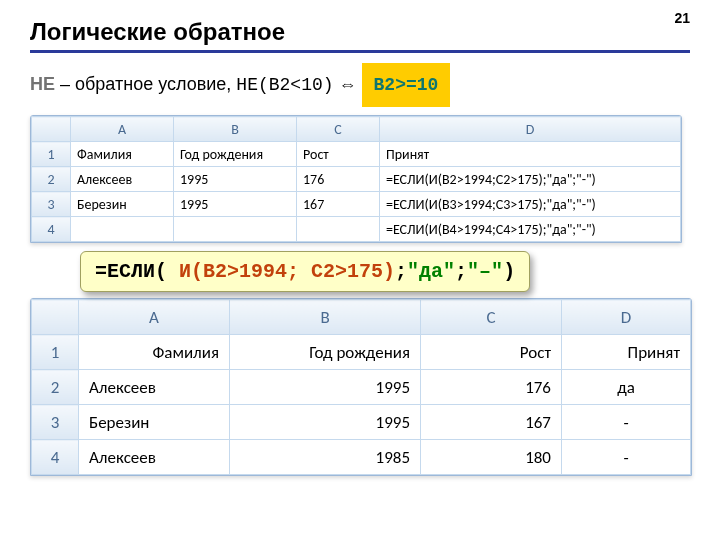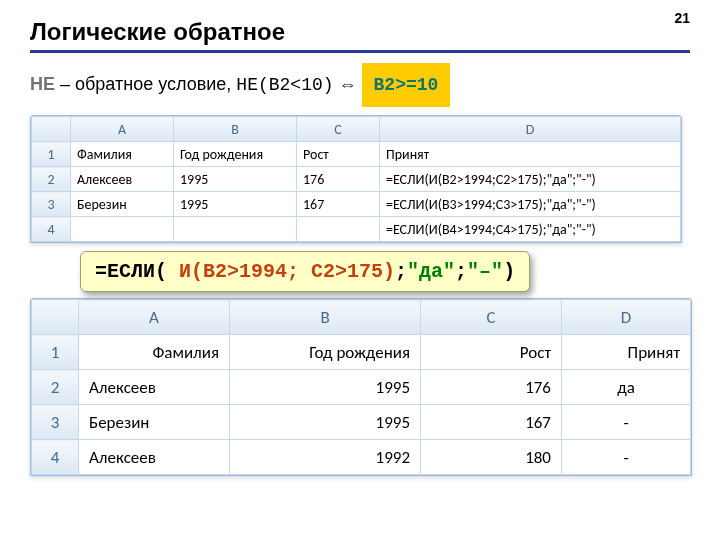--- a/index.html
+++ b/index.html
@@ -201,20 +201,20 @@
       <tr>
         <td class="rowhdr">3</td>
         <td>Березин</td>
         <td class="ralign">1995</td>
         <td class="ralign">167</td>
         <td class="calign">-</td>
       </tr>
       <tr>
         <td class="rowhdr">4</td>
         <td>Алексеев</td>
-        <td class="ralign">1992</td>
+        <td class="ralign">1985</td>
         <td class="ralign">180</td>
         <td class="calign">-</td>
       </tr>
     </tbody>
       </table>
   </div>
 </div>
 
 </body></html>

